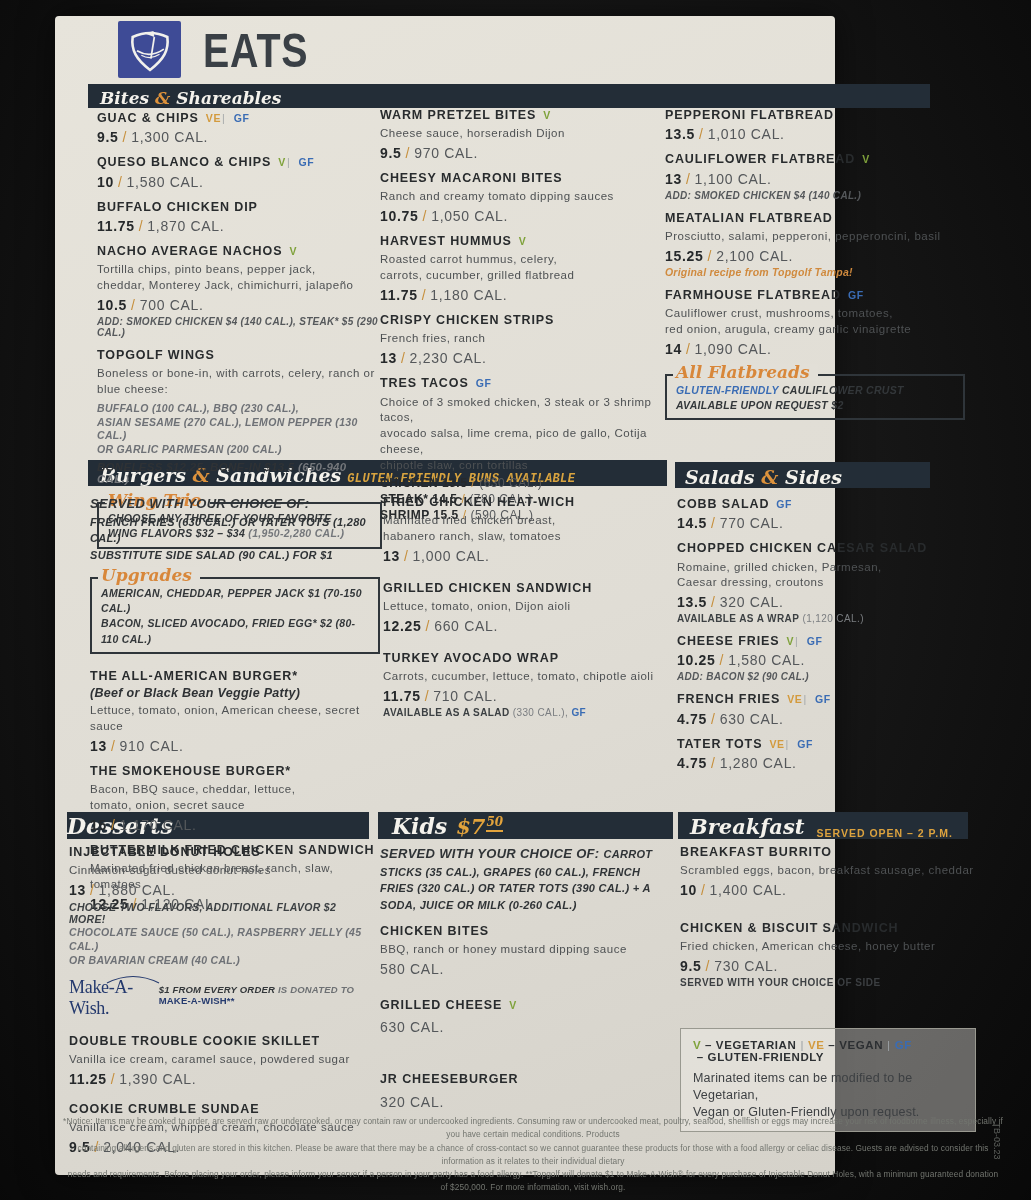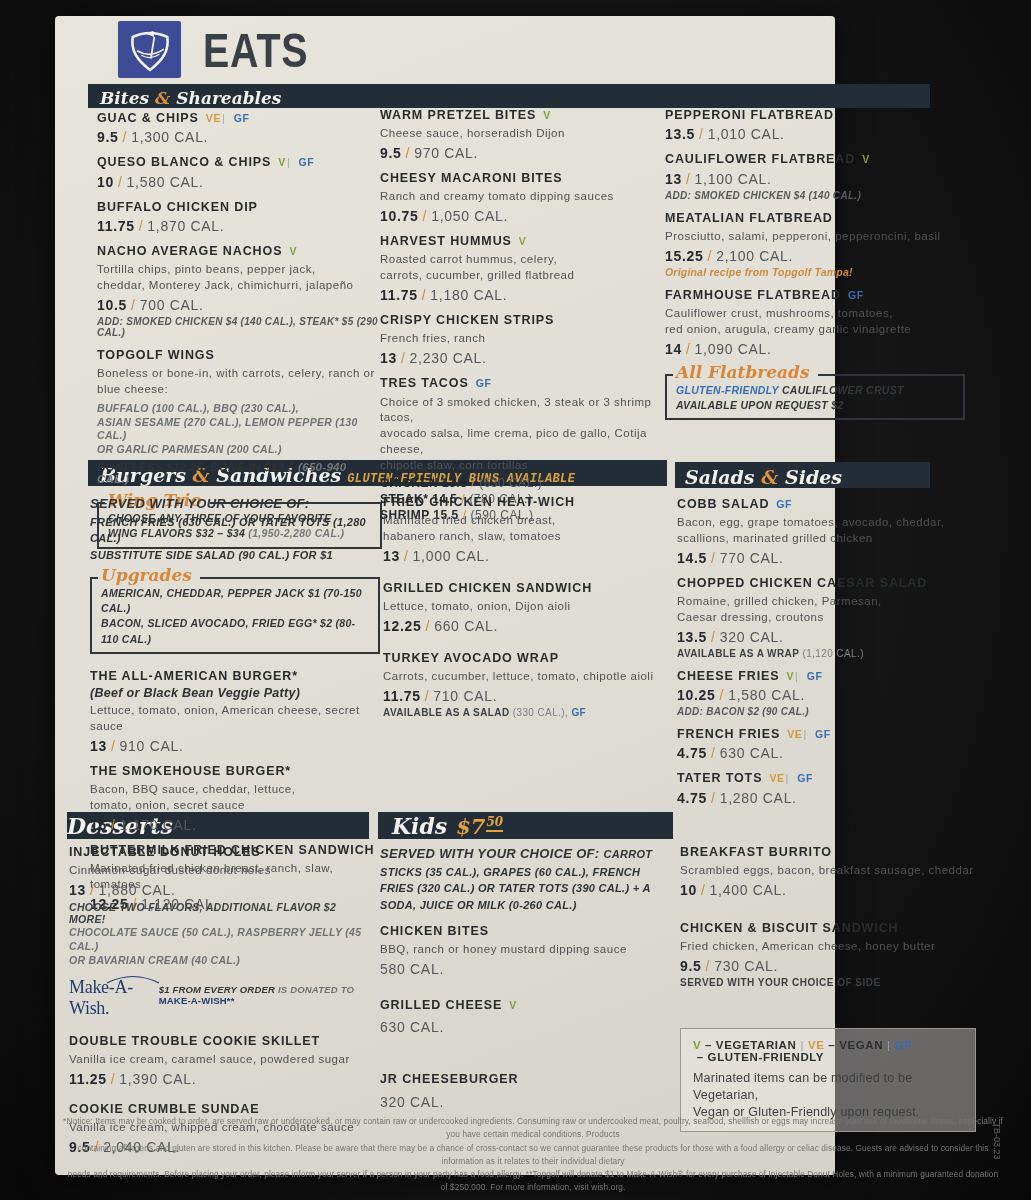--- a/index.html
+++ b/index.html
@@ -123,20 +123,24 @@
       <span class="pre"> Sides</span>
   </div>
   <div class="bar bar4">
     <span>Desserts</span>
   </div>
   <div class="bar bar5">
     <span>Kids</span>
     <span class="kprice">$7</span>
       <span class="kprice ksup">50</span>
   </div>
+  <div class="bar bar6">
+    <span>Breakfast</span>
+    <span class="bar6x">SERVED OPEN – 2 P.M.</span>
+  </div>
 
   <div class="col" id="c-b1">
     <div class="item">
       <div class="iname"><span>GUAC &amp; CHIPS</span><span class="badge ve">VE</span><span class="bsep">|</span><span class="badge gf">GF</span></div>
       <div class="pl"><span class="price">9.5</span><span class="sl">/</span><span class="cal">1,300 CAL.</span></div>
     </div>
     <div class="item">
       <div class="iname"><span>QUESO BLANCO &amp; CHIPS</span><span class="badge v">V</span><span class="bsep">|</span><span class="badge gf">GF</span></div>
       <div class="pl"><span class="price">10</span><span class="sl">/</span><span class="cal">1,580 CAL.</span></div>
     </div>
@@ -272,22 +276,20 @@
       <div class="iname">TURKEY AVOCADO WRAP</div>
       <div class="desc">Carrots, cucumber, lettuce, tomato, chipotle aioli</div>
       <div class="pl"><span class="price">11.75</span><span class="sl">/</span><span class="cal">710 CAL.</span></div>
       <div class="nl"><span class="nlb">AVAILABLE AS A SALAD</span><span class="nlc"> (330 CAL.), </span><span class="nlgf">GF</span></div>
     </div>
   </div>
 
   <div class="col" id="c-s">
     <div class="item">
       <div class="iname"><span>COBB SALAD</span><span class="badge gf">GF</span></div>
-      <div class="desc">Bacon, egg, grape tomatoes, avocado, cheddar,
-scallions, marinated grilled chicken</div>
       <div class="pl"><span class="price">14.5</span><span class="sl">/</span><span class="cal">770 CAL.</span></div>
     </div>
     <div class="item">
       <div class="iname">CHOPPED CHICKEN CAESAR SALAD</div>
       <div class="desc">Romaine, grilled chicken, Parmesan,
 Caesar dressing, croutons</div>
       <div class="pl"><span class="price">13.5</span><span class="sl">/</span><span class="cal">320 CAL.</span></div>
       <div class="nl"><span class="nlb">AVAILABLE AS A WRAP</span><span class="nlc"> (1,120 CAL.)</span></div>
     </div>
     <div class="item">

